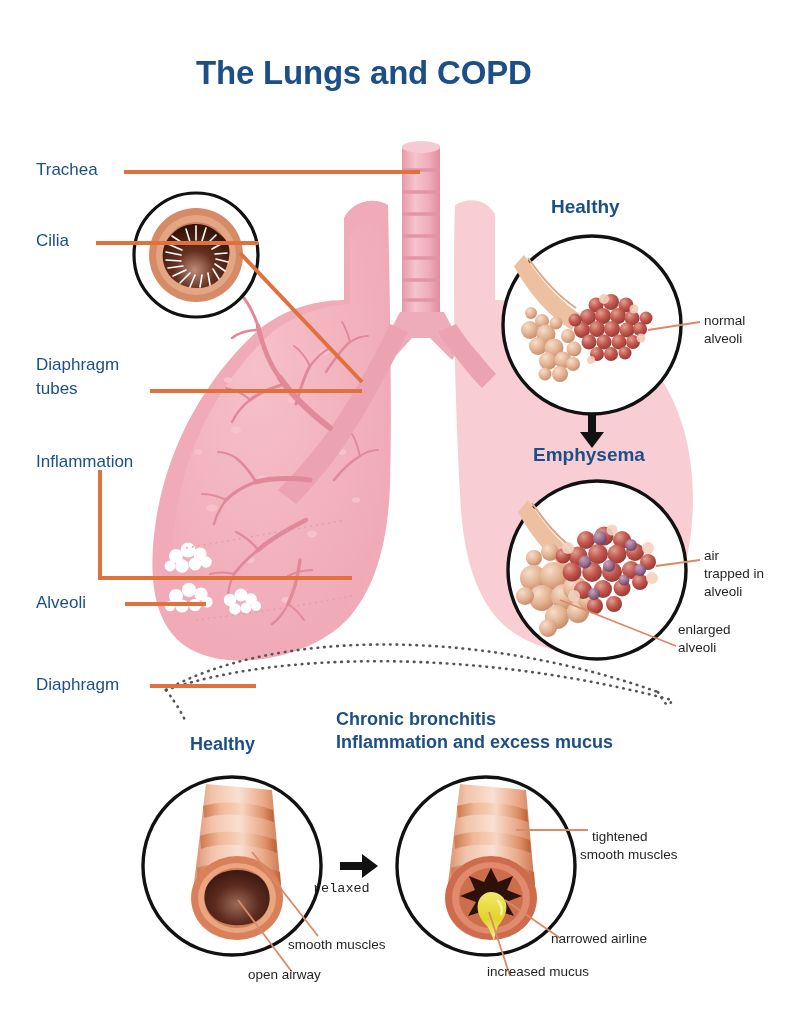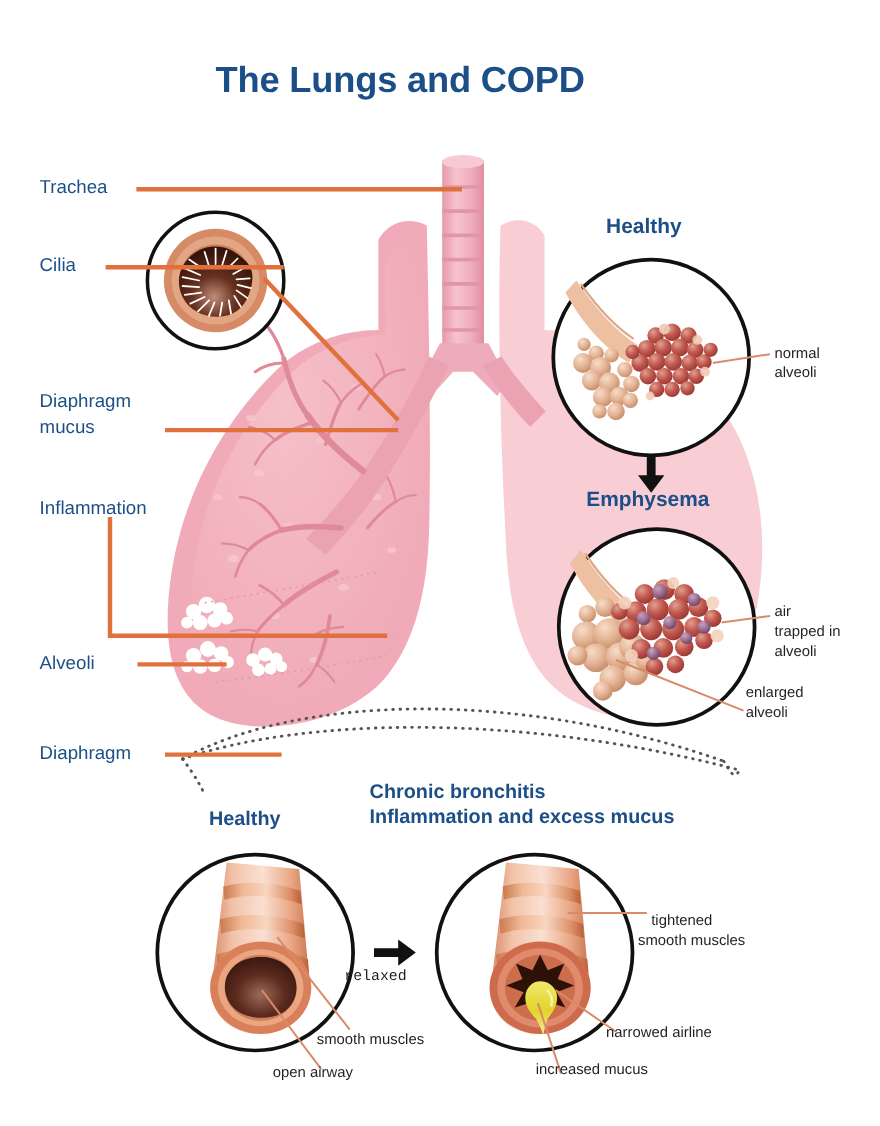--- a/index.html
+++ b/index.html
@@ -490,21 +490,21 @@
       <path d="M505 900 L 560 938" stroke="#d98a68" stroke-width="1.8" fill="none"></path>
       <path d="M489 912 L 510 976" stroke="#d98a68" stroke-width="1.8" fill="none"></path>
     </g>
   </svg>
 
   <div class="txt hdr-main" style="left:196px; top:54px;">The Lungs and COPD</div>
 
   <div class="txt lbl-anat" style="left:36px; top:160px;">Trachea</div>
   <div class="txt lbl-anat" style="left:36px; top:231px;">Cilia</div>
   <div class="txt lbl-anat" style="left:36px; top:355px;">Diaphragm</div>
-  <div class="txt lbl-anat" style="left:36px; top:379px;">mucus</div>
+  <div class="txt lbl-anat" style="left:36px; top:379px;">tubes</div>
   <div class="txt lbl-anat" style="left:36px; top:452px;">Inflammation</div>
   <div class="txt lbl-anat" style="left:36px; top:593px;">Alveoli</div>
   <div class="txt lbl-anat" style="left:36px; top:675px;">Diaphragm</div>
 
   <div class="txt hdr-sec" style="left:551px; top:196px;">Healthy</div>
   <div class="txt lbl-small" style="left:704px; top:313px;">normal</div>
   <div class="txt lbl-small" style="left:704px; top:331px;">alveoli</div>
 
   <div class="txt hdr-sec" style="left:533px; top:444px;">Emphysema</div>
   <div class="txt lbl-small" style="left:704px; top:548px;">air</div>

